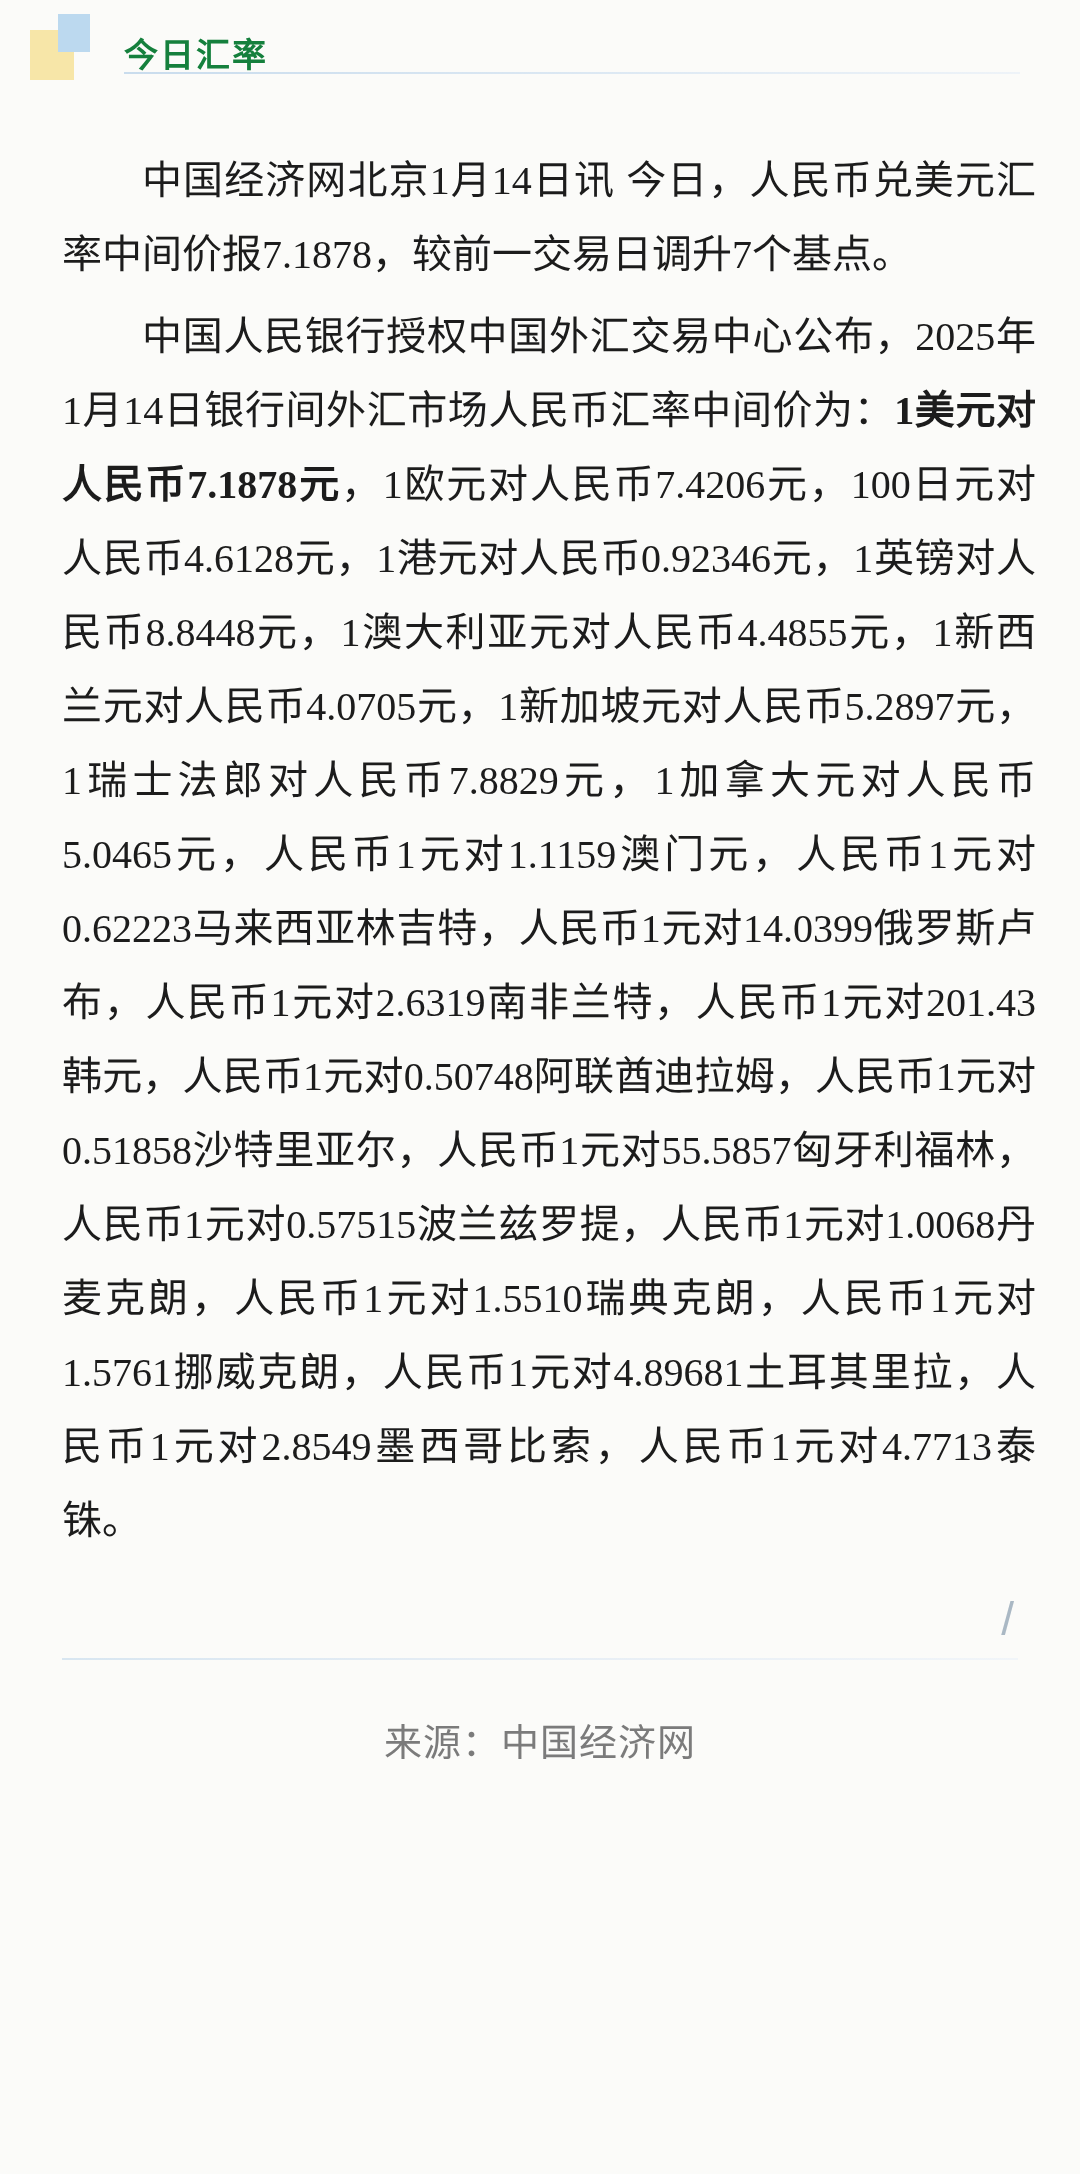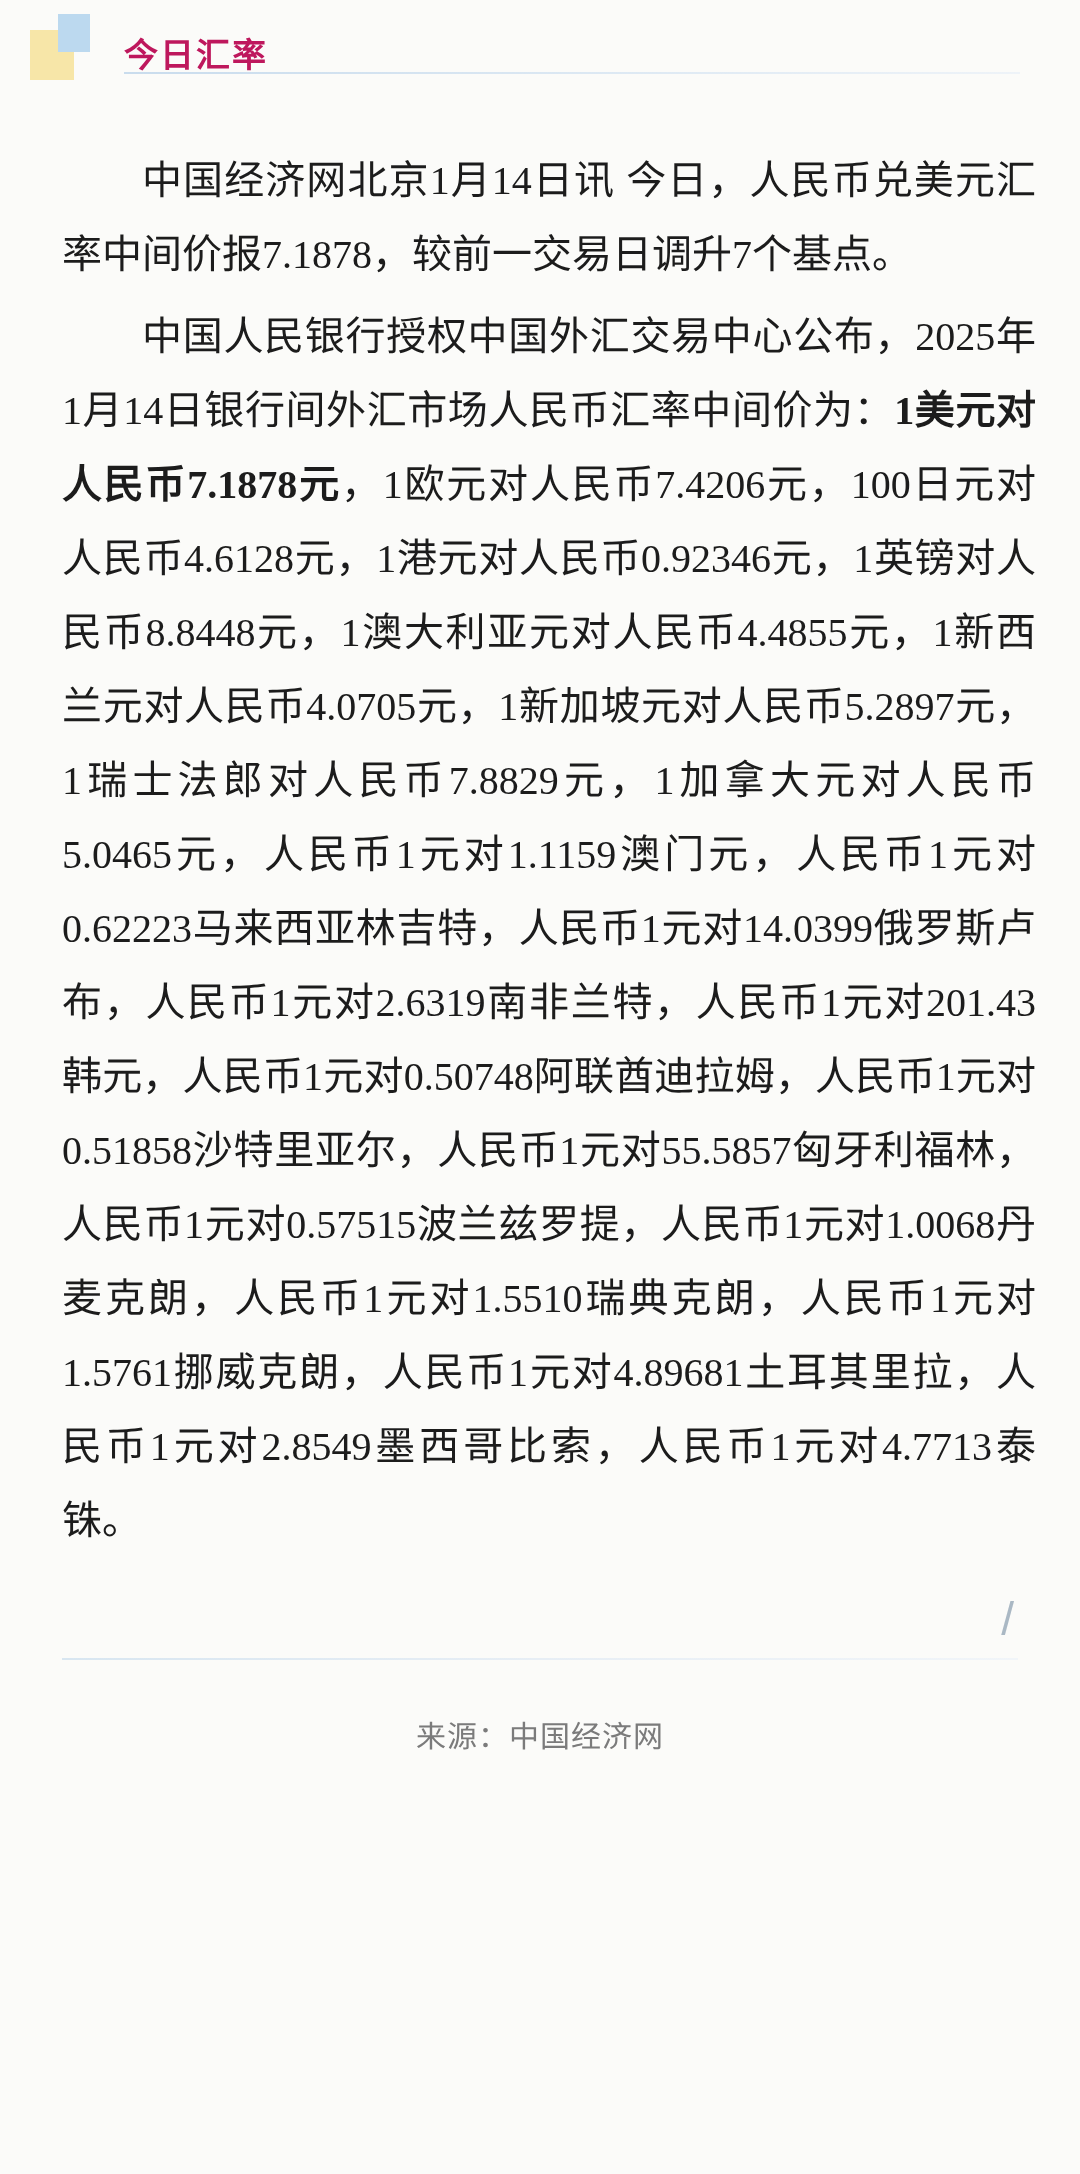--- a/index.html
+++ b/index.html
@@ -46,21 +46,21 @@
     background: #bcd9ef;
   }
   .header-title {
     position: absolute;
     left: 124px;
     top: 28px;
     font-family: "Liberation Sans", "DejaVu Sans", sans-serif;
     font-weight: bold;
     font-size: 34px;
     letter-spacing: 2px;
-    color: #be185d;
+    color: #15803d;
   }
   .header-rule {
     position: absolute;
     left: 124px;
     right: 60px;
     top: 72px;
     height: 2px;
     background: linear-gradient(to right, #c9dced 0%, #dfeaf4 60%, #eef3f8 100%);
   }
 
@@ -104,21 +104,21 @@
     height: 2px;
     background: linear-gradient(to right, #d8e6f1 0%, #e7eef5 50%, #f1f5f9 100%);
   }
   .source {
     position: absolute;
     left: 0;
     right: 0;
     top: 120px;
     text-align: center;
     font-family: "Liberation Sans", "DejaVu Sans", sans-serif;
-    font-size: 30px;
+    font-size: 38px;
     color: #7b7b7b;
     letter-spacing: 1px;
   }
 </style>
 </head>
 <body>
 
 <div class="page">
 
   <div class="header">

